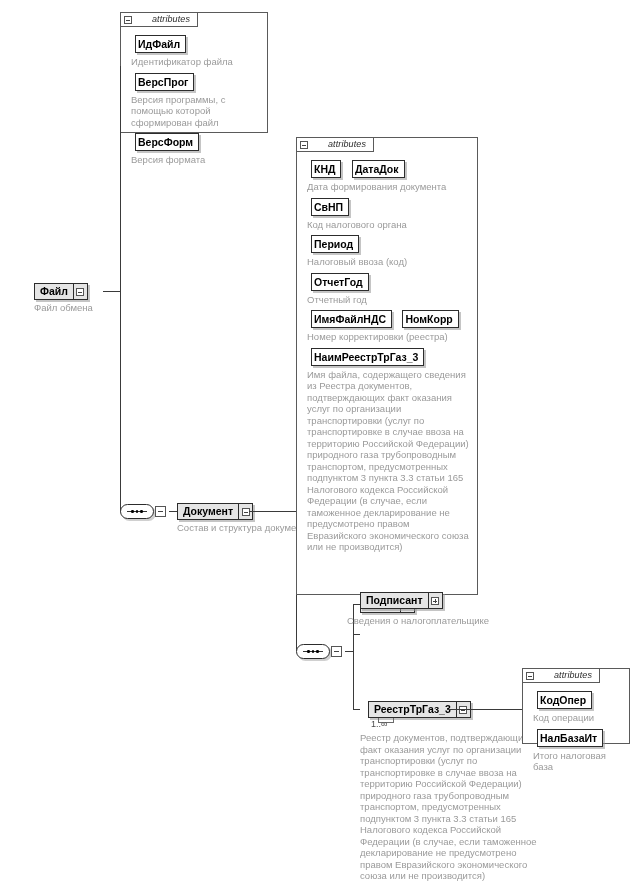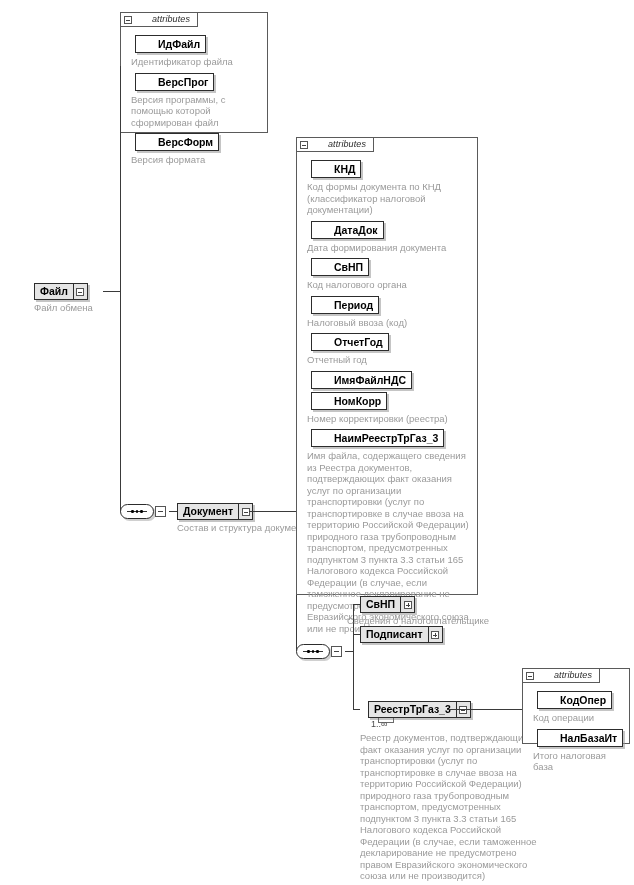--- a/index.html
+++ b/index.html
@@ -96,21 +96,21 @@
 
   
   .attr-name {
     display: inline-block;
     border: 1px solid #2c2c2c;
     background: #ffffff;
     color: #000;
     font-weight: bold;
     font-size: 10.5px;
     line-height: 12px;
-    padding: 2px 5px 2px 22px;
+    padding: 2px 5px 2px 2px;
     margin: 2px 0 1px 6px;
     box-shadow: 2px 2px 0 rgba(150,150,150,.55);
     white-space: nowrap;
   }
   .attr-desc {
     color: #9a9a9a;
     font-size: 9.5px;
     line-height: 11.5px;
     margin: 2px 0 3px 2px;
     max-width: 172px;
@@ -283,21 +283,20 @@
   <div class="line-v" style="left:296px; top:511px; height:140px;"></div>
   <div class="line-h" style="left:296px; top:189px; width:1px;"></div>
 
   <div class="attr-box" id="docAttrBox" style="left:296px; top:137px; width:182px; height:458px;">
     <div class="attr-tab">
       <span class="sq"></span>
       <span class="tab-label">attributes</span>
     </div>
     <div class="attr-inner">
       <div class="attr-name">КНД</div>
-      <div class="attr-desc">Код формы документа по КНД (классификатор налоговой документации)</div>
 
       <div class="attr-name">ДатаДок</div>
       <div class="attr-desc">Дата формирования документа</div>
 
       <div class="attr-name">СвНП</div>
       <div class="attr-desc">Код налогового органа</div>
 
       <div class="attr-name">Период</div>
       <div class="attr-desc">Налоговый ввоза (код)</div>
 
@@ -331,21 +330,21 @@
   <div class="line-h" style="left:353px; top:709px; width:7px;"></div>
 
   <div class="node" style="left:360px; top:596px;">
     <span class="node-label">СвНП</span>
     <span class="node-toggle">
       <span class="sq plus"></span>
     </span>
   </div>
   <div class="node-desc" style="left:347px; top:615px; width:180px;">Сведения о налогоплательщике</div>
 
-  <div class="node" style="left:360px; top:626px;">
+  <div class="node" style="left:360px; top:592px;">
     <span class="node-label">Подписант</span>
     <span class="node-toggle">
       <span class="sq plus"></span>
     </span>
   </div>
 
   <div class="node" style="left:368px; top:701px;">
     <span class="node-label">РеестрТрГаз_3</span>
     <span class="node-toggle">
       <span class="sq"></span>

